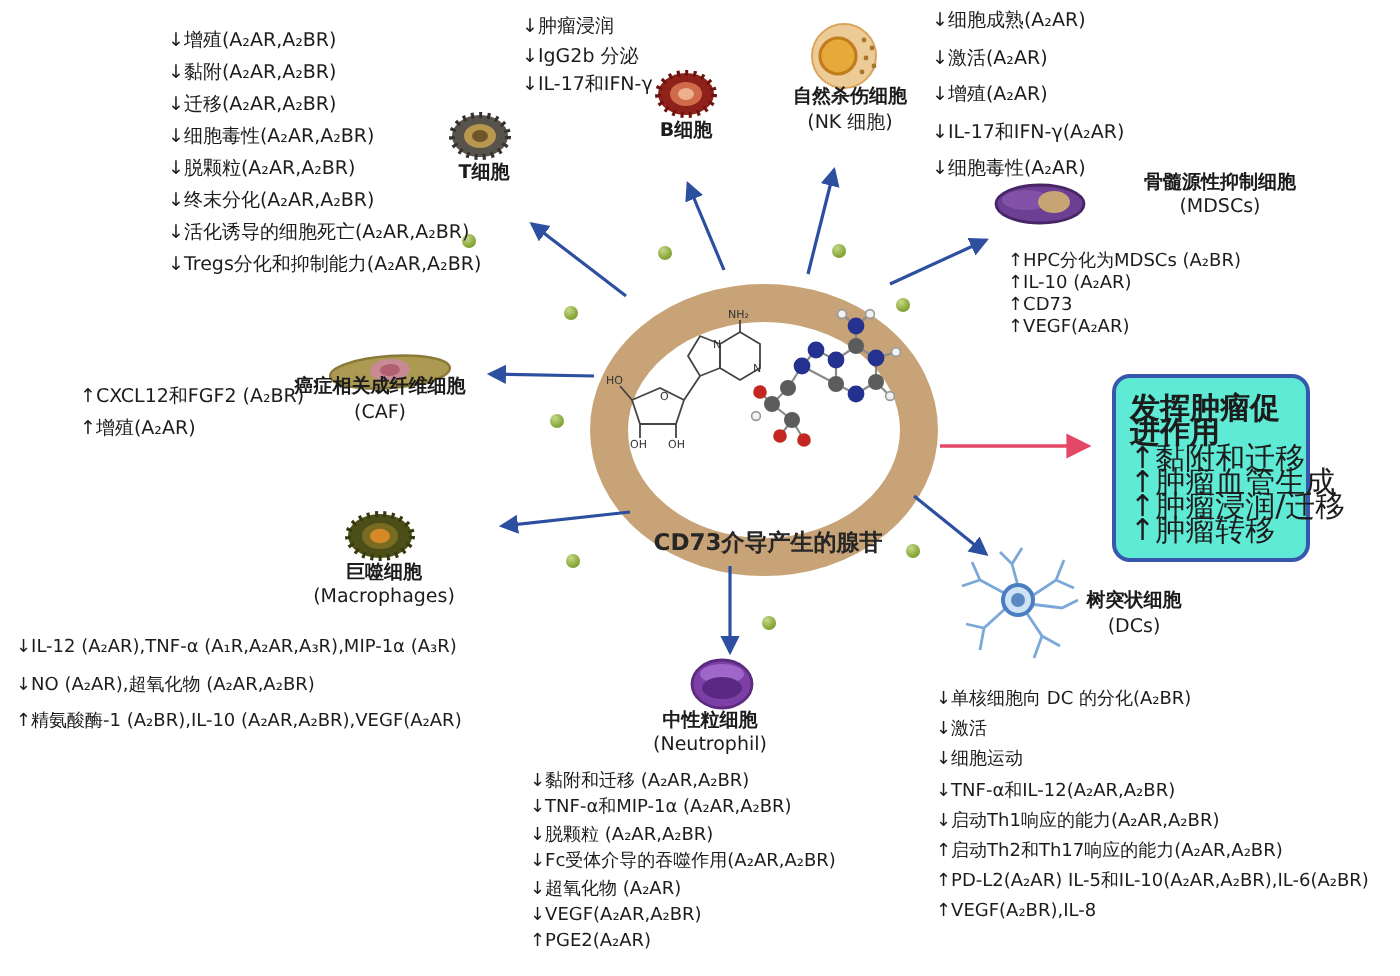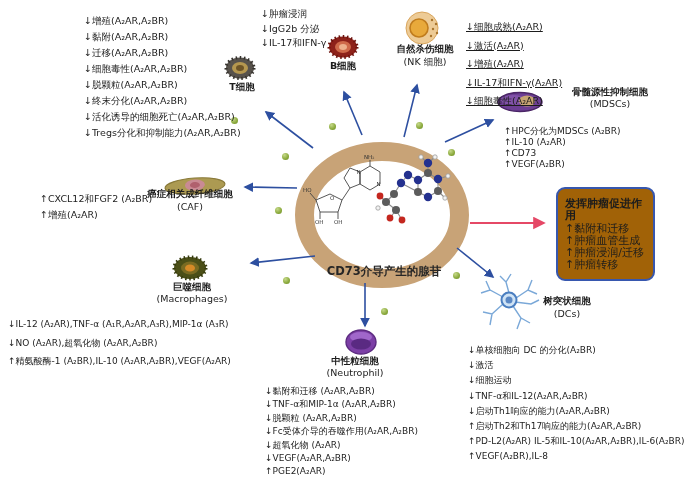--- a/index.html
+++ b/index.html
@@ -3,40 +3,40 @@
 <meta charset="utf-8">
 <style>
   html,body{margin:0;padding:0;background:#fff;}
   .stage{position:relative;width:700px;height:488px;background:#fff;overflow:hidden;
          font-family:"DejaVu Sans",sans-serif;color:#1c1c1c;}
   .abs{position:absolute;}
   .list{position:absolute;}
   .fx{white-space:nowrap;}
   .ls-t   {left:84px; top:13px; font-size:9.5px;line-height:16px;}
   .ls-b   {left:261px;top:7px;  font-size:9.5px;line-height:14.5px;}
-  .ls-nk  {left:466px;top:18px;  font-size:9.5px;line-height:18.5px;text-decoration:underline;}
+  .ls-nk  {left:466px;top:2px;  font-size:9.5px;line-height:18.5px;}
   .ls-mdsc{left:504px;top:126px;font-size:9px;  line-height:11px;}
   .ls-caf {left:40px; top:191px;font-size:9.5px;line-height:15.5px;}
   .ls-mac {left:8px;  top:315px;font-size:9px;  line-height:18.5px;}
   .ls-neu {left:265px;top:385px;font-size:9px;  line-height:13.4px;}
   .ls-dc  {left:468px;top:343px;font-size:9px;  line-height:15.2px;}
   .lbl{position:absolute;text-align:center;font-weight:bold;font-size:9.5px;line-height:12.5px;}
   .lbl .sub{font-weight:normal;}
   #lbl-t   {left:212px;top:81px; width:60px;}
   #lbl-b   {left:313px;top:60px; width:60px;}
   #lbl-nk  {left:375px;top:43px; width:100px;}
   #lbl-mdsc{left:548px;top:86px; width:124px;line-height:12px;}
   #lbl-caf {left:128px;top:188px;width:124px;}
   #lbl-mac {left:140px;top:281px;width:104px;line-height:12px;}
   #lbl-neu {left:303px;top:355px;width:104px;line-height:12px;}
   #lbl-dc  {left:517px;top:295px;width:100px;}
   #center-title{left:304px;top:237px;width:160px;text-align:center;
     font-weight:bold;font-size:11.5px;color:#262626;margin-top:27px;}
   #tumor-box{left:556px;top:187px;width:84px;border:2px solid #3757ae;border-radius:9px;
-    background:#a16207;padding:9px 4px 7px 7px;font-size:11px;line-height:12.3px;}
+    background:#5eead4;padding:9px 4px 7px 7px;font-size:15px;line-height:12.3px;}
   #tumor-box .bt{font-weight:bold;}
   .dot{position:absolute;width:7px;height:7px;border-radius:50%;
     background:radial-gradient(circle at 35% 30%, #c6d98a, #8aa93c 60%, #6d8a28);}
   svg{display:block;}
 </style>
 </head>
 <body>
 
 <div class="stage">
 
@@ -263,21 +263,21 @@
     <div class="fx">↓激活(A₂AR)</div>
     <div class="fx">↓增殖(A₂AR)</div>
     <div class="fx">↓IL-17和IFN-γ(A₂AR)</div>
     <div class="fx">↓细胞毒性(A₂AR)</div>
   </div>
 
   <div class="list ls-mdsc">
     <div class="fx">↑HPC分化为MDSCs (A₂BR)</div>
     <div class="fx">↑IL-10 (A₂AR)</div>
     <div class="fx">↑CD73</div>
-    <div class="fx">↑VEGF(A₂BR)</div>
+    <div class="fx">↑VEGF(A₂AR)</div>
   </div>
 
   <div class="list ls-caf">
     <div class="fx">↑CXCL12和FGF2 (A₂BR)</div>
     <div class="fx">↑增殖(A₂AR)</div>
   </div>
 
   <div class="list ls-mac">
     <div class="fx">↓IL-12 (A₂AR),TNF-α (A₁R,A₂AR,A₃R),MIP-1α (A₃R)</div>
     <div class="fx">↓NO (A₂AR),超氧化物 (A₂AR,A₂BR)</div>

